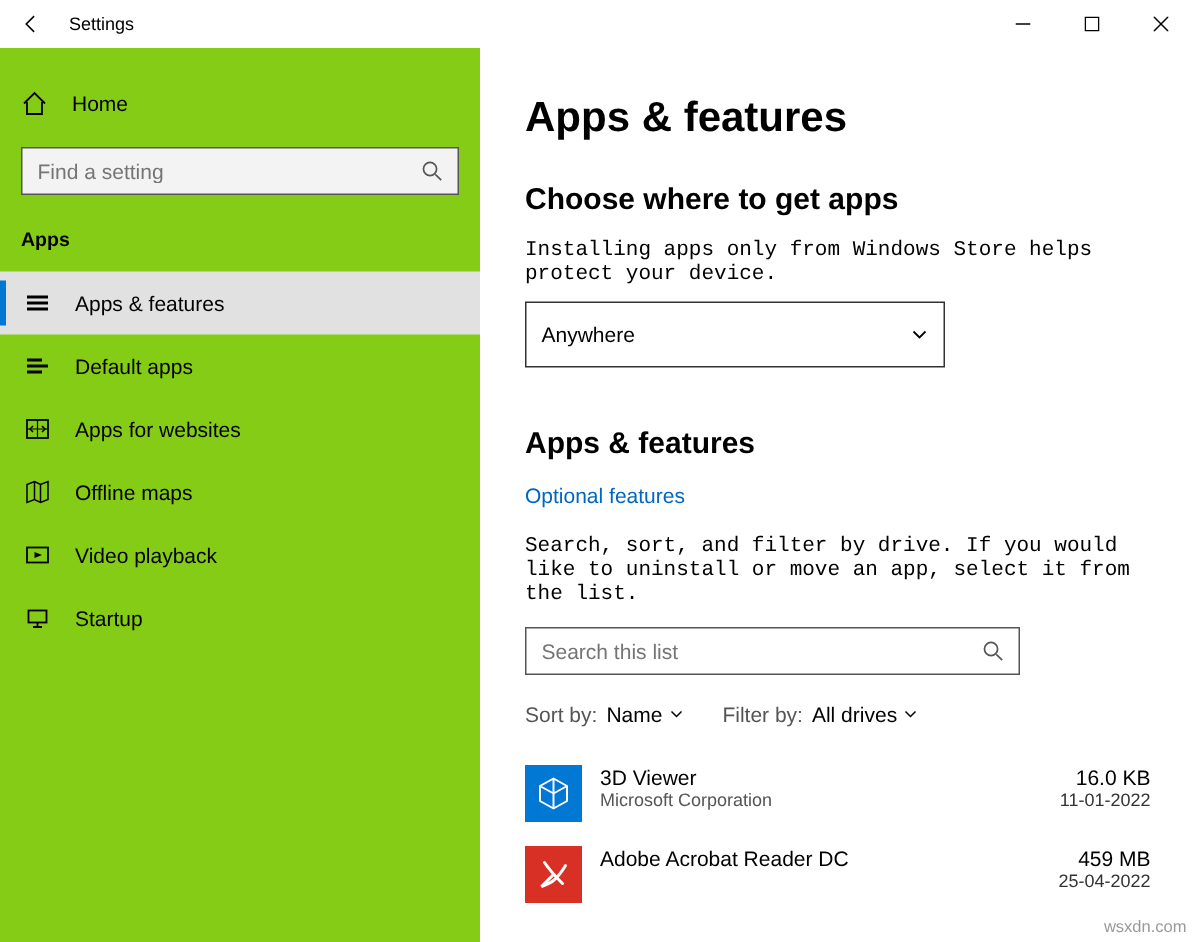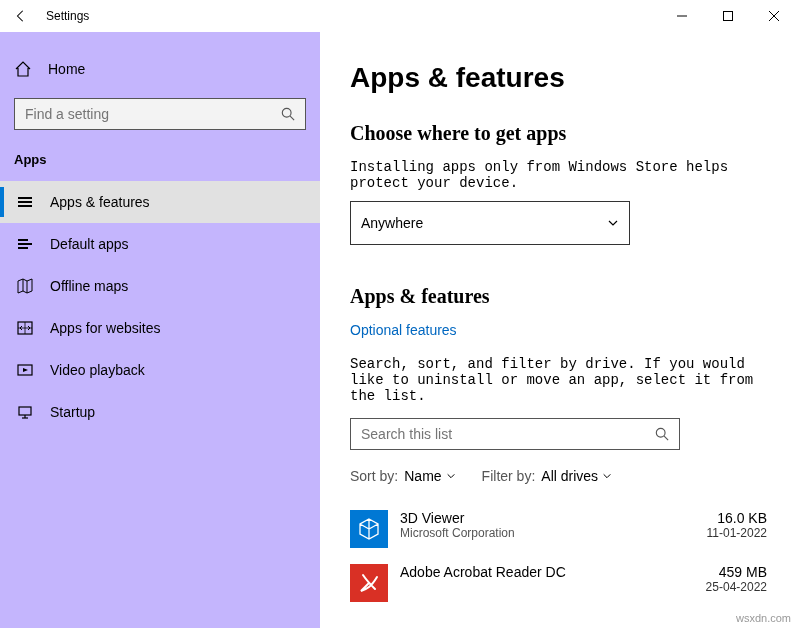--- a/index.html
+++ b/index.html
@@ -4,33 +4,33 @@
   <style>
     * { box-sizing: border-box; margin: 0; padding: 0; font-family: 'Segoe UI', sans-serif; }
     body { width: 797px; height: 628px; background: #fff; overflow: hidden; display: flex; flex-direction: column; }
     .titlebar { height: 32px; display: flex; align-items: center; justify-content: space-between; padding-left: 14px; }
     .titlebar-left { display: flex; align-items: center; gap: 18px; }
     .back-arrow { width: 14px; height: 14px; }
     .title-text { font-size: 12px; }
     .window-controls { display: flex; }
     .win-btn { width: 46px; height: 32px; display: flex; align-items: center; justify-content: center; }
     .body-row { display: flex; flex: 1; min-height: 0; }
-    .sidebar { width: 320px; background: #c4b5fd; display: flex; flex-direction: column; padding-top: 20px; position: relative; }
+    .sidebar { width: 320px; background: #84cc16; display: flex; flex-direction: column; padding-top: 20px; position: relative; }
     .home-row { display: flex; align-items: center; gap: 16px; padding: 8px 14px; font-size: 14px; margin-bottom: 12px; }
     .search-box { margin: 0 14px 22px 14px; border: 1px solid #555; height: 32px; display: flex; align-items: center; padding: 0 10px; justify-content: space-between; background: #f3f3f3; }
     .search-box input { border: none; outline: none; background: transparent; font-size: 14px; flex: 1; }
     .cat-header { font-size: 13px; font-weight: 600; padding: 0 14px 14px 14px; }
     .nav-list { display: flex; flex-direction: column; }
     .nav-item { display: flex; align-items: center; gap: 16px; padding: 12px 14px 12px 16px; font-size: 14px; position: relative; cursor: default; }
     .nav-item.active { background: #e1e1e1; }
     .nav-item.active::before { content: ""; position: absolute; left: 0; top: 6px; bottom: 6px; width: 4px; background: #0078d4; }
     .nav-icon { width: 18px; height: 18px; display: flex; align-items: center; justify-content: center; flex-shrink: 0; }
     .main { flex: 1; padding: 30px 30px 0 30px; overflow-y: auto; }
     .page-title { font-size: 28px; font-weight: 600; margin-bottom: 28px; }
-    .section-title { font-size: 20px; font-weight: 600; margin-bottom: 14px; font-family: Liberation Serif, serif; }
+    .section-title { font-size: 20px; font-weight: 600; margin-bottom: 14px; }
     .section-desc { font-size: 14px; margin-bottom: 10px; font-family: Liberation Mono, monospace; }
     .dropdown { width: 280px; height: 44px; border: 1px solid #333; display: flex; align-items: center; justify-content: space-between; padding: 0 10px; font-size: 14px; margin-bottom: 40px; }
     .link { color: #0067c0; font-size: 14px; display: block; margin-bottom: 18px; cursor: default; }
     .list-search { width: 330px; height: 32px; border: 1px solid #555; display: flex; align-items: center; padding: 0 10px; margin-bottom: 18px; justify-content: space-between; }
     .list-search input { border: none; outline: none; font-size: 14px; flex: 1; }
     .filters-row { display: flex; gap: 26px; font-size: 14px; margin-bottom: 18px; color: #555; }
     .filter-control { display: flex; align-items: center; gap: 4px; }
     .filter-control .val { color: #000; margin-left: 2px; }
     .app-row { display: flex; align-items: flex-start; gap: 12px; padding: 8px 0; }
     .app-icon { width: 38px; height: 38px; display: flex; align-items: center; justify-content: center; flex-shrink: 0; }
@@ -111,34 +111,34 @@
               <rect x="1" y="3" width="10" height="2" fill="#000"></rect>
               <rect x="1" y="7" width="14" height="2" fill="#000"></rect>
               <rect x="1" y="11" width="10" height="2" fill="#000"></rect>
             </svg>
           </span>
         <span>Default apps</span>
       </div>
       <div class="nav-item">
         <span class="nav-icon">
             <svg width="16" height="16" viewBox="0 0 16 16">
-              <path d="M1 3 L6 1 L10 3 L15 1 V13 L10 15 L6 13 L1 15 Z M6 1 V13 M10 3 V15" stroke="#000" fill="none" stroke-width="1"></path>
-            </svg>
-          </span>
-        <span>Offline maps</span>
-      </div>
-      <div class="nav-item">
-        <span class="nav-icon">
-            <svg width="16" height="16" viewBox="0 0 16 16">
               <rect x="1" y="2" width="14" height="12" stroke="#000" fill="none" stroke-width="1.2"></rect>
               <path d="M8 2 V14 M1 8 H15" stroke="#000" stroke-width="0.8"></path>
               <path d="M5 6 L3 8 L5 10 M11 6 L13 8 L11 10" stroke="#000" fill="none"></path>
             </svg>
           </span>
         <span>Apps for websites</span>
+      </div>
+      <div class="nav-item">
+        <span class="nav-icon">
+            <svg width="16" height="16" viewBox="0 0 16 16">
+              <path d="M1 3 L6 1 L10 3 L15 1 V13 L10 15 L6 13 L1 15 Z M6 1 V13 M10 3 V15" stroke="#000" fill="none" stroke-width="1"></path>
+            </svg>
+          </span>
+        <span>Offline maps</span>
       </div>
       <div class="nav-item">
         <span class="nav-icon">
             <svg width="16" height="16" viewBox="0 0 16 16">
               <rect x="1" y="3" width="14" height="10" stroke="#000" fill="none" stroke-width="1.2"></rect>
               <path d="M6 6 L11 8 L6 10 Z" fill="#000"></path>
             </svg>
           </span>
         <span>Video playback</span>
       </div>

